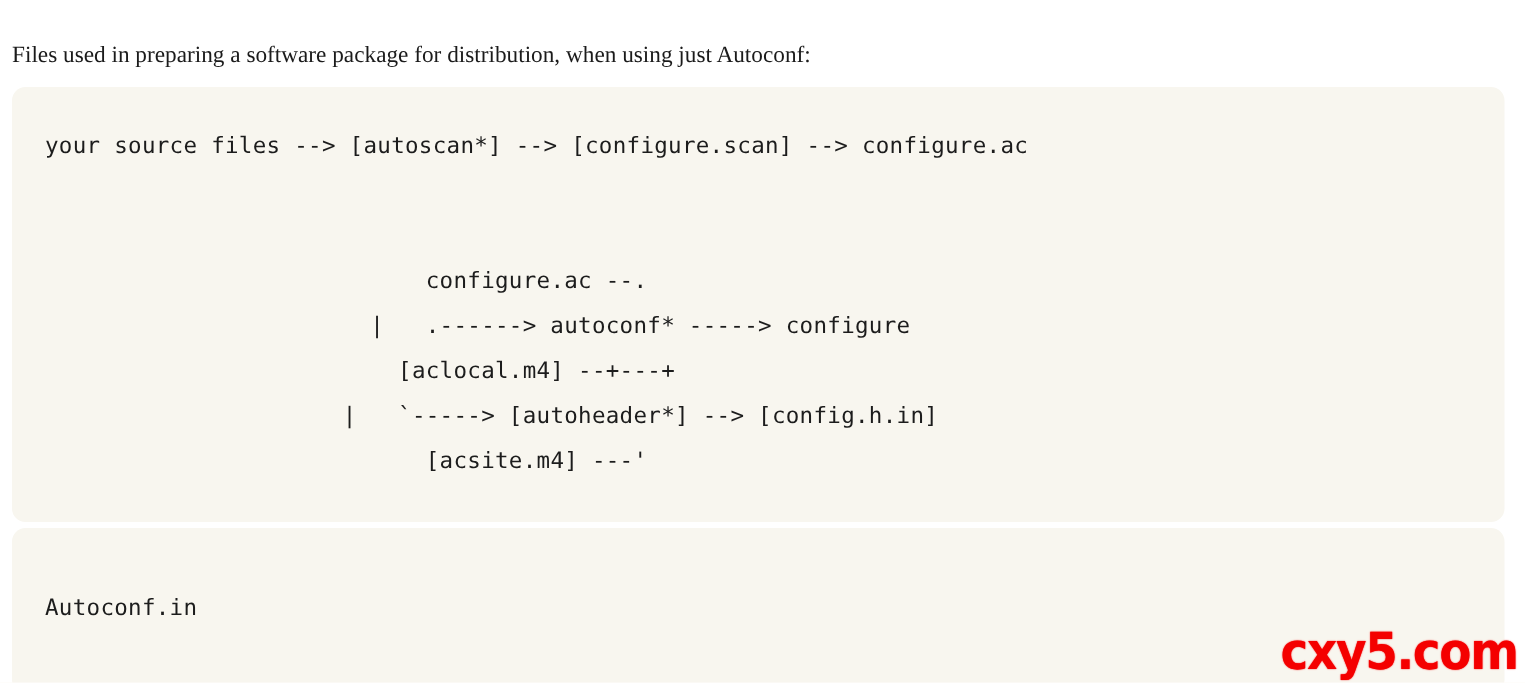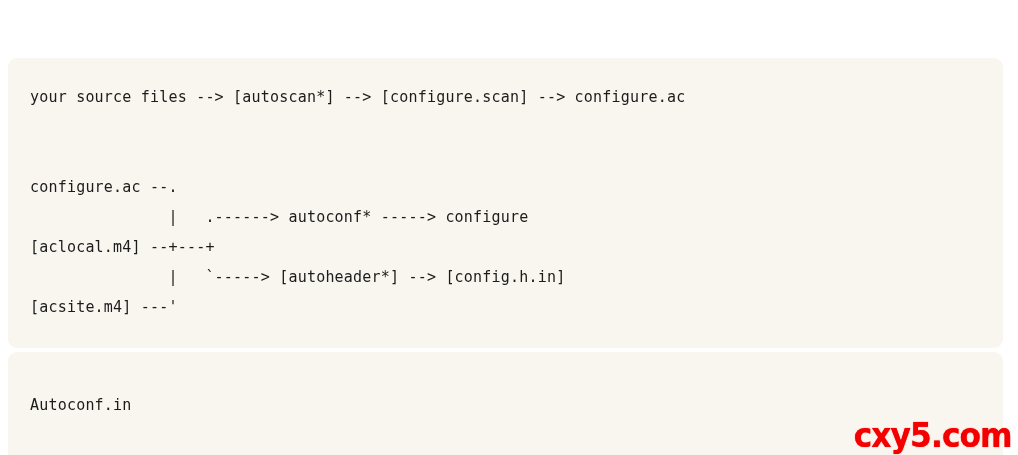--- a/index.html
+++ b/index.html
@@ -39,20 +39,21 @@
 
   
   .codeblock {
     position: absolute;
     left: 8px;
     width: 995px;
     background: #f8f6ef;
     border-radius: 9px;
     box-sizing: border-box;
     overflow: hidden;
+    text-align: center;
   }
   #codeblock-1 {
     top: 58px;
     height: 290px;
   }
   #codeblock-2 {
     top: 352px;
     height: 110px;
   }
 
@@ -87,20 +88,21 @@
     transform-origin: right bottom;
     text-shadow: 0 0 1px #f40000;
     user-select: none;
   }
 </style>
 </head>
 <body>
 
 <div id="page">
 
+  <p class="intro">Files used in preparing a software package for distribution, when using just Autoconf:</p>
 
   <div class="codeblock" id="codeblock-1">
     <pre class="code-pre" id="code-pre-1">your source files --&gt; [autoscan*] --&gt; [configure.scan] --&gt; configure.ac
 
 
 configure.ac --.
                |   .------&gt; autoconf* -----&gt; configure
 [aclocal.m4] --+---+
                |   `-----&gt; [autoheader*] --&gt; [config.h.in]
 [acsite.m4] ---'</pre>

